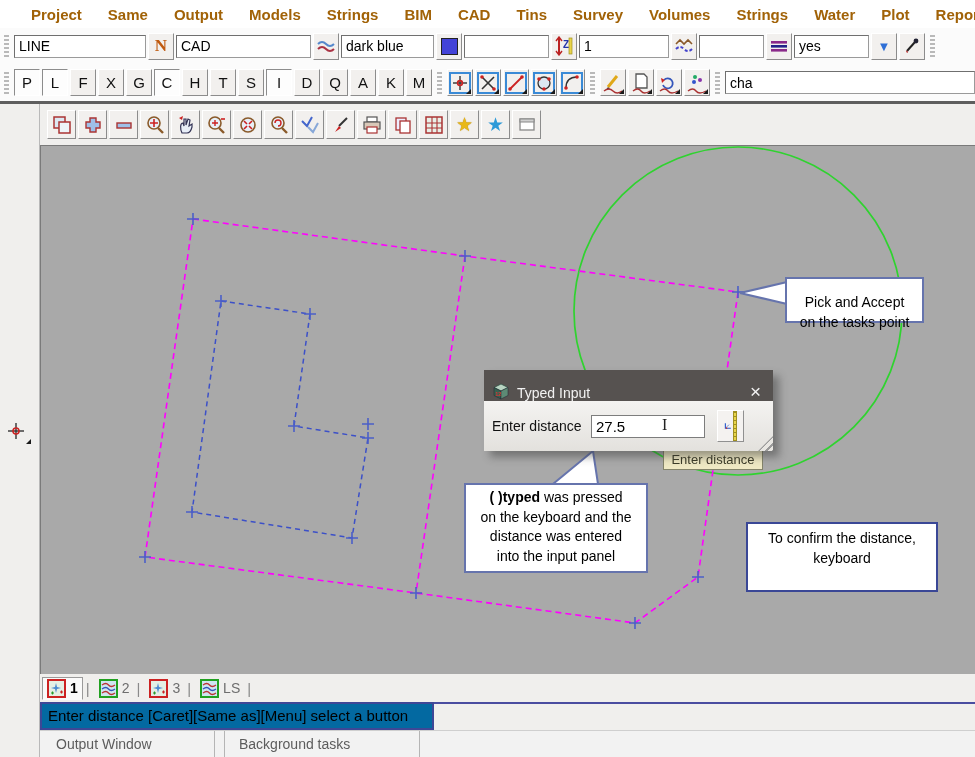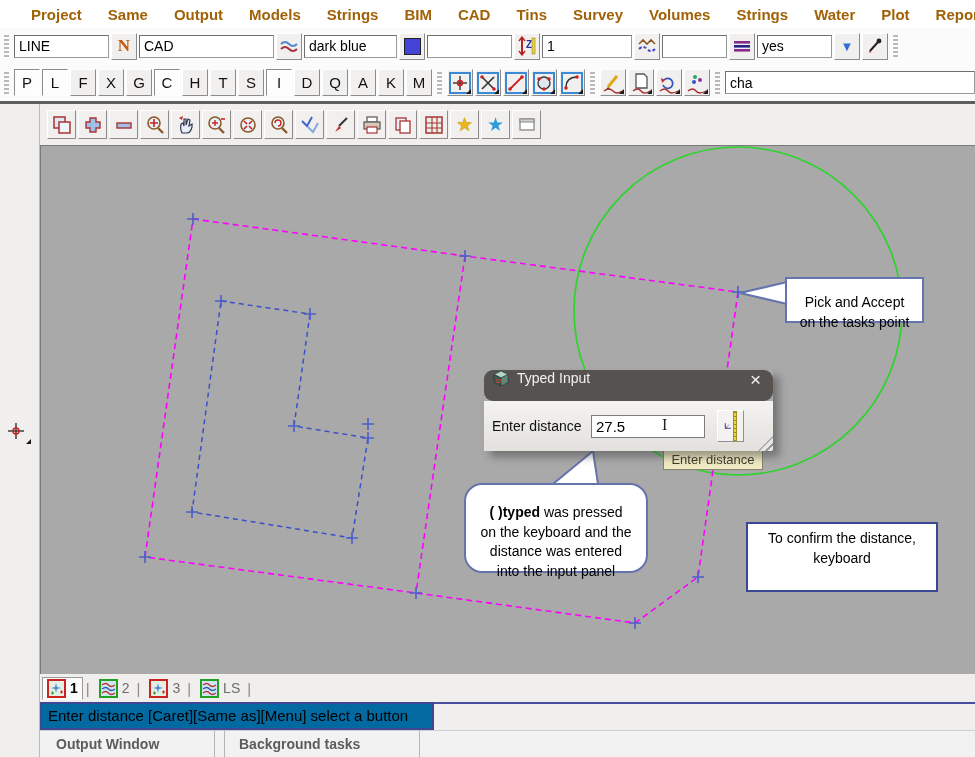--- a/index.html
+++ b/index.html
@@ -46,62 +46,62 @@
             border-top:1px solid #7a7a7a; border-left:1px solid #7a7a7a; overflow:hidden; }
   #draw { position:absolute; left:0; top:0; }
 
   
   #snap-tooltip { position:absolute; left:622px; top:304px; width:100px; height:20px; background:#efe9c4;
                   border:1px solid #84846a; color:#3c3c28; font-size:13px; text-align:center; line-height:18px; }
 
   
   #dialog { position:absolute; left:443px; top:224px; width:289px; height:81px;
             box-shadow:6px 6px 8px rgba(50,50,50,.45); }
-  #dialog-title { height:31px; background:#565250; display:flex; align-items:flex-start; padding:0 8px;border-radius:9px; }
+  #dialog-title { height:31px; background:#565250; display:flex; align-items:flex-end; padding:0 8px; }
   #dialog-title .t { color:#f2f2f2; font-size:14px; margin-left:7px; flex:1; }
   #dialog-close { color:#f2f2f2; font-size:19px; line-height:19px; padding:0 4px; cursor:default; }
   #dialog-body { height:50px; background:linear-gradient(#f4f3f1,#e3e1dd); display:flex; align-items:center; position:relative; }
   #dialog-body .lbl { font-size:14px; color:#111; margin-left:8px; width:99px; }
   #dist-input { width:114px; height:23px; border:1px solid #7d7d7d; background:#fff;
                 font:15px "Liberation Sans",sans-serif; padding:1px 4px; position:relative; }
   .ibeam { position:absolute; left:178px; top:15px; font-family:"Liberation Serif",serif; font-size:16px; color:#222; }
   #dlg-btn { position:relative; width:27px; height:32px; margin-left:12px; background:#f4f2f0;
              border:1px solid; border-color:#fff #909090 #909090 #fff; display:flex; align-items:center; }
   #dlg-strip { width:6px; height:30px; margin-left:1px; background:#e8d44a;
                border:1px solid #a09020;
                background-image:repeating-linear-gradient(to bottom,#a09020 0 1px,transparent 1px 4px); }
   #dlg-grip { position:absolute; right:0; bottom:0; width:15px; height:15px;
               clip-path:polygon(100% 0,100% 100%,0 100%);
               background:repeating-linear-gradient(135deg,#9a9a9a 0 2px,#e8e6e2 2px 5px); }
 
   
   .callout { position:absolute; background:#fff; border:2px solid #6674ad; color:#000;
              font-size:14px; text-align:center; line-height:1.4; }
   #co-pick { left:744px; top:131px; width:139px; height:46px; padding-top:14px; }
-  #co-typed { left:423px; top:337px; width:184px; height:90px; padding-top:18px;border-radius:18px; }
+  #co-typed { left:423px; top:337px; width:184px; height:90px; padding-top:3px; }
   #co-confirm { left:705px; top:376px; width:192px; height:70px; padding-top:5px; border-color:#3a4796; }
 
   
   #tabsrow { position:absolute; left:40px; top:674px; width:935px; height:28px; background:#f0efed;
              display:flex; align-items:center; }
   .vtab { display:flex; align-items:center; padding:1px 4px; margin-left:2px; cursor:default; }
   .vtab.active { background:#fafafa; border:1px solid #9a9a9a; border-bottom-color:#fafafa; }
   .vtab .tl { font-size:14px; color:#6e6e6e; margin-left:4px; }
   .vtab.active .tl { font-weight:bold; color:#000; }
   .tabsep { color:#8a8a8a; font-size:15px; margin:0 3px; }
 
   #statusrow { position:absolute; left:40px; top:702px; width:935px; height:28px; background:#f0efed; }
   #statusrow::before { content:""; position:absolute; left:0; top:0; width:935px; height:2px; background:#4a4da0; }
   #status-box { position:absolute; left:0; top:0; width:394px; height:28px; background:#0369a1;
                 border:2px solid #3e4796; font-size:15px; color:#000; line-height:24px; padding-left:6px;
                 white-space:nowrap; }
 
   #bottomrow { position:absolute; left:40px; top:730px; width:935px; height:27px; background:#f2f2f2;
                border-top:1px solid #cfcfcf; display:flex; align-items:center; }
-  .btab { font-size:14px; color:#5c5c5c; height:27px; line-height:26px; padding-left:16px; border-right:1px solid #b5b5b5;font-weight:bold; }
+  .btab { font-size:14px; color:#5c5c5c; height:27px; line-height:26px; padding-left:16px; border-right:1px solid #b5b5b5; }
   #btab-output { width:175px; }
   #btab-spacer { width:10px; height:27px; border-right:1px solid #b5b5b5; }
   #btab-tasks { width:195px; padding-left:14px; }
 </style>
 </head>
 <body>
 
 <div id="app">
 
   <div id="menubar" class="row">
@@ -125,21 +125,21 @@
     <span class="menu-item">Strings</span>
     <span class="menu-item">Water</span>
     <span class="menu-item">Plot</span>
     <span class="menu-item">Report</span>
     <span class="menu-item">Utilities</span>
 
   </div>
 
   <div id="row2" class="row">
     <div class="grip"></div>
-    <input class="tb-input" style="width: 95px;" value="LINE">
+    <input class="tb-input" style="width: 132px;" value="LINE">
     <button class="btn3d">
         <span class="nglyph">N</span>
       </button>
     <input class="tb-input" style="width: 135px;" value="CAD">
     <button class="btn3d">
       <svg class="isvg" width="20" height="16" viewBox="0 0 20 16">
         <path d="M2 6 Q6 2 10 6 T18 6" fill="none" stroke="#5588cc" stroke-width="2"></path>
         <path d="M2 11 Q6 7 10 11 T18 11" fill="none" stroke="#aa3344" stroke-width="2"></path>
       </svg>
       </button>

